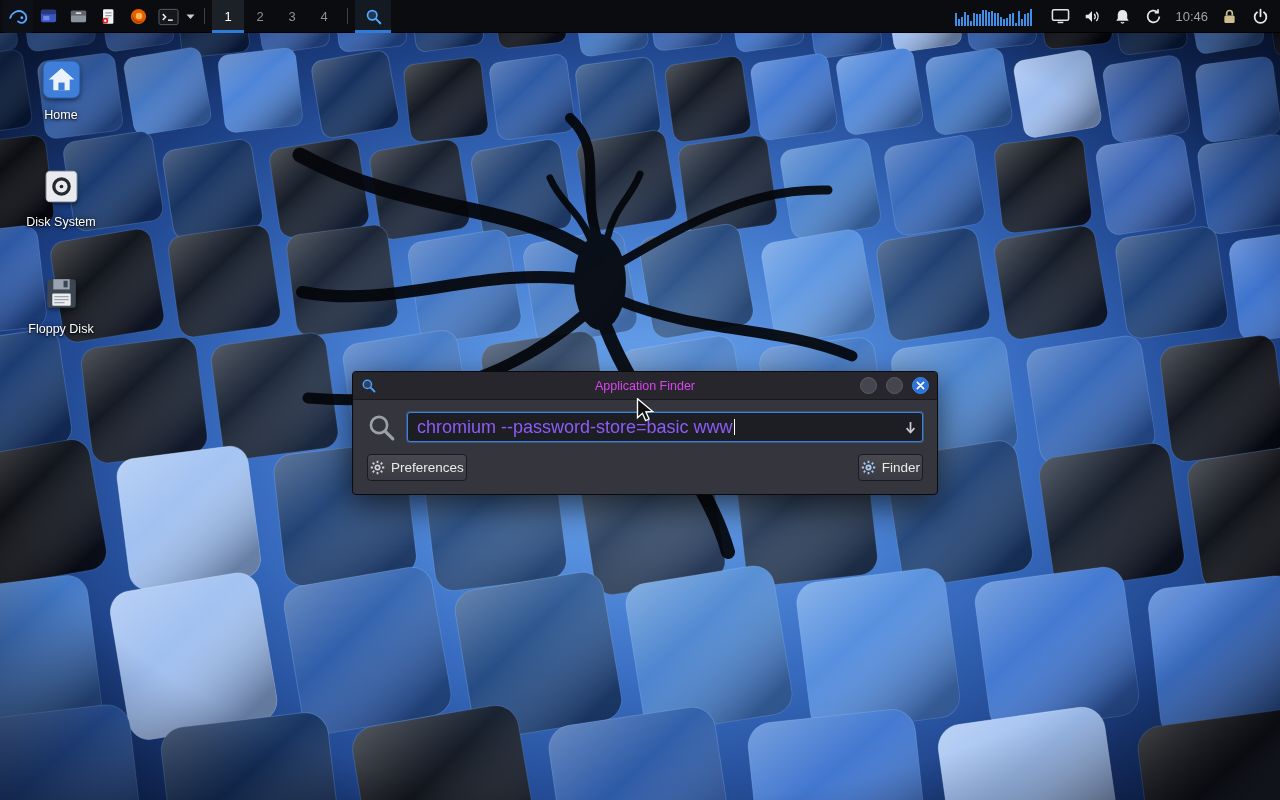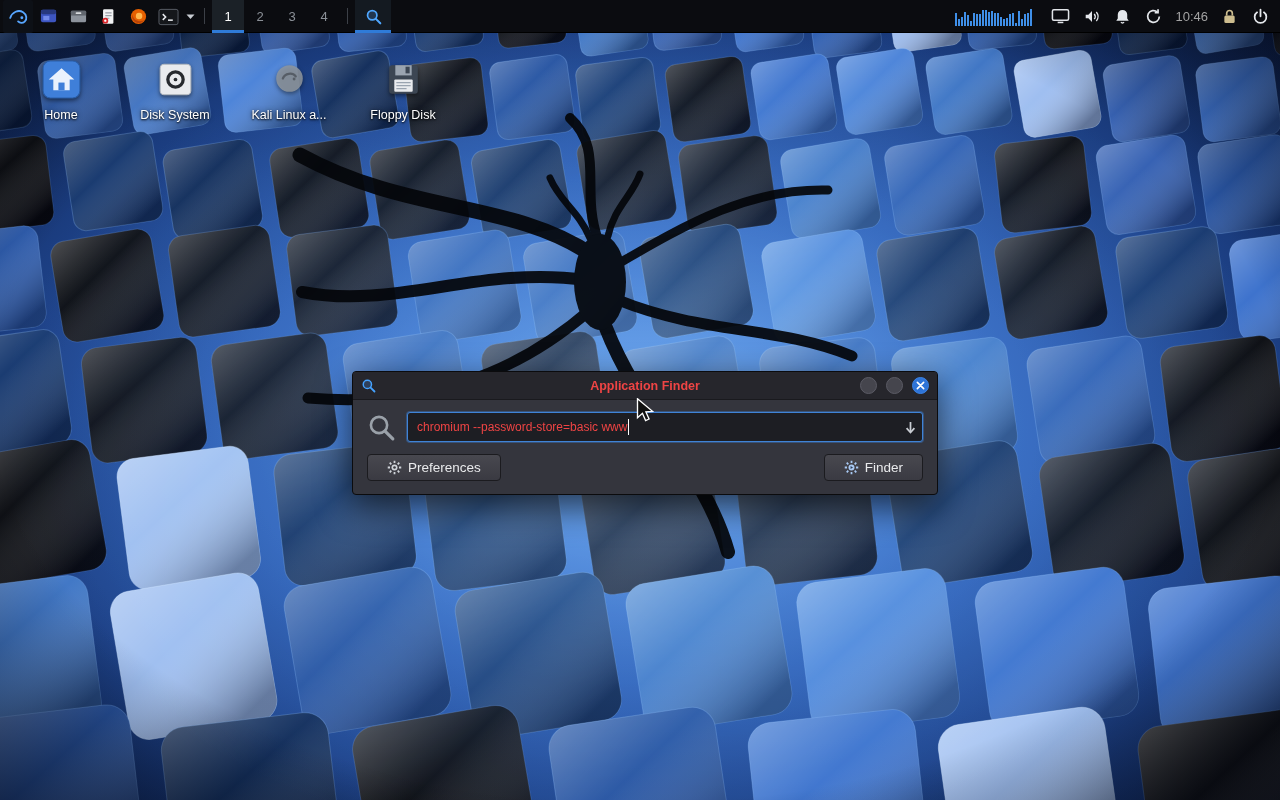--- a/index.html
+++ b/index.html
@@ -19,45 +19,45 @@
   .ws{width:32px;height:33px;display:flex;align-items:center;justify-content:center;font-size:13px;color:#8b9097;background:transparent;border:none;cursor:pointer}
   .ws.active{color:#fff;background:#1b2127;box-shadow:inset 0 -3px 0 #2f7bd8}
   .task-btn{width:36px;height:33px;display:flex;align-items:center;justify-content:center;background:#141a21;border:none;box-shadow:inset 0 -3px 0 #2f7bd8;cursor:pointer}
   .p-right{margin-left:auto;display:flex;align-items:center;gap:12px;padding-right:4px}
   #spectrum{display:flex;align-items:flex-end;gap:1px;height:19px;width:84px}
   #spectrum i{width:2px;background:#3f8fe8;display:block}
   .tray-icon{width:19px;height:19px;display:flex;align-items:center;justify-content:center;cursor:pointer}
   .clock{font-size:13px;color:#a3a3a3;cursor:pointer}
 
   
-  #desktop-icons{position:absolute;left:14px;top:50px;display:flex;flex-direction:row;gap:20px;z-index:5}
+  #desktop-icons{position:absolute;left:14px;top:50px;display:flex;flex-direction:column;gap:12px;z-index:5}
   .dicon{width:94px;height:95px;display:flex;flex-direction:column;align-items:center;gap:7px;cursor:pointer}
   .dicon svg{width:45px;height:45px;margin-top:7px;filter:drop-shadow(0 2px 2px rgba(0,0,0,.5))}
   .dicon .lbl{font-size:12.5px;color:#fff;text-shadow:0 1px 2px rgba(0,0,0,.95),0 0 5px rgba(0,0,0,.7);
               text-align:center;line-height:1.1;white-space:nowrap}
 
   
   #app-finder{position:absolute;left:352px;top:371px;width:586px;z-index:30;border-radius:4px;overflow:hidden;
               background:#34353d;border:1px solid #0b0b0d;box-shadow:0 12px 34px rgba(0,0,0,.65)}
   .titlebar{height:28px;background:#26262c;display:flex;align-items:center;padding:0 8px;position:relative;border-bottom:1px solid #1a1a1e}
-  .titlebar .title{position:absolute;left:0;right:0;text-align:center;font-weight:bold;font-size:12.5px;color:#ef4444;pointer-events:none}
+  .titlebar .title{position:absolute;left:0;right:0;text-align:center;font-weight:normal;font-size:12.5px;color:#d946ef;pointer-events:none}
   .tb-icon{width:15px;height:15px;color:#45a2ff;z-index:1}
   .tb-buttons{margin-left:auto;display:flex;gap:9px;z-index:1;align-items:center}
   .tb-circle{width:17px;height:17px;border-radius:50%;background:#45454d;border:1px solid #5b5b65;cursor:pointer;padding:0}
   .tb-close{background:#2e74d8;border-color:#3b82e4;display:flex;align-items:center;justify-content:center}
   .af-body{padding:12px 14px 13px}
   .search-row{display:flex;align-items:center;gap:11px}
   .big-mag{width:29px;height:29px;color:#9aa1a9;flex:none}
   .search-field{flex:1;height:30px;background:#1d1e23;border:1px solid #3f83d6;box-shadow:0 0 0 1px rgba(63,131,214,.4);
                 border-radius:3px;display:flex;align-items:center;padding:0 26px 0 9px;position:relative;cursor:text}
-  .search-text{font-size:12px;color:#ef4444;white-space:pre}
+  .search-text{font-size:18px;color:#8b5cf6;white-space:pre}
   .caret{width:1px;height:16px;background:#fff;margin-left:1px}
   .drop-arrow{position:absolute;right:6px;top:0;bottom:0;display:flex;align-items:center;color:#c9cdd3;cursor:pointer}
   .btn-row{margin-top:12px;display:flex;justify-content:space-between}
-  .af-btn{display:flex;align-items:center;gap:6px;height:27px;padding:0 19px;background:linear-gradient(#48484f,#3a3a42);
+  .af-btn{display:flex;align-items:center;gap:6px;height:27px;padding:0 2px;background:linear-gradient(#48484f,#3a3a42);
           border:1px solid #1b1b1f;border-radius:4px;color:#e9eaec;font-size:13.5px;cursor:pointer}
 
   
   #cursor{position:absolute;left:636px;top:398px;z-index:80;pointer-events:none}
 </style>
 </head>
 <body>
 
 <div id="desktop">
 
@@ -625,28 +625,20 @@
       </svg>
       <div class="lbl">Home</div>
     </div>
     <div class="dicon">
       <svg viewBox="0 0 44 44">
         <rect x="7" y="7" width="30" height="30" rx="4" fill="#e9ebee" stroke="#b4b9c0"></rect>
         <circle cx="22" cy="22" r="7.5" fill="none" stroke="#26292e" stroke-width="3.2"></circle>
         <circle cx="22" cy="22" r="1.8" fill="#26292e"></circle>
       </svg>
       <div class="lbl">Disk System</div>
-    </div>
-    <div class="dicon">
-      <svg viewBox="0 0 44 44">
-        <circle cx="22" cy="21" r="13" fill="#8f969e" opacity="0.85"></circle>
-        <path d="M15.5 21c2-5.2 9.4-6.2 12.6-2" stroke="#565d66" stroke-width="2.2" fill="none" stroke-linecap="round"></path>
-        <circle cx="26.5" cy="21.5" r="1.4" fill="#565d66"></circle>
-      </svg>
-      <div class="lbl">Kali Linux a...</div>
     </div>
     <div class="dicon">
       <svg viewBox="0 0 44 44">
         <rect x="8" y="8" width="28" height="28" rx="3" fill="#3c4653"></rect>
         <rect x="14" y="8" width="16" height="10" fill="#9aa4b0"></rect>
         <rect x="24" y="9.5" width="4" height="6.5" fill="#3c4653"></rect>
         <rect x="13" y="22" width="18" height="12" rx="1" fill="#e9ebee"></rect>
         <path d="M15 25h14M15 28h14M15 31h10" stroke="#9aa4b0" stroke-width="1.2"></path>
       </svg>
       <div class="lbl">Floppy Disk</div>

